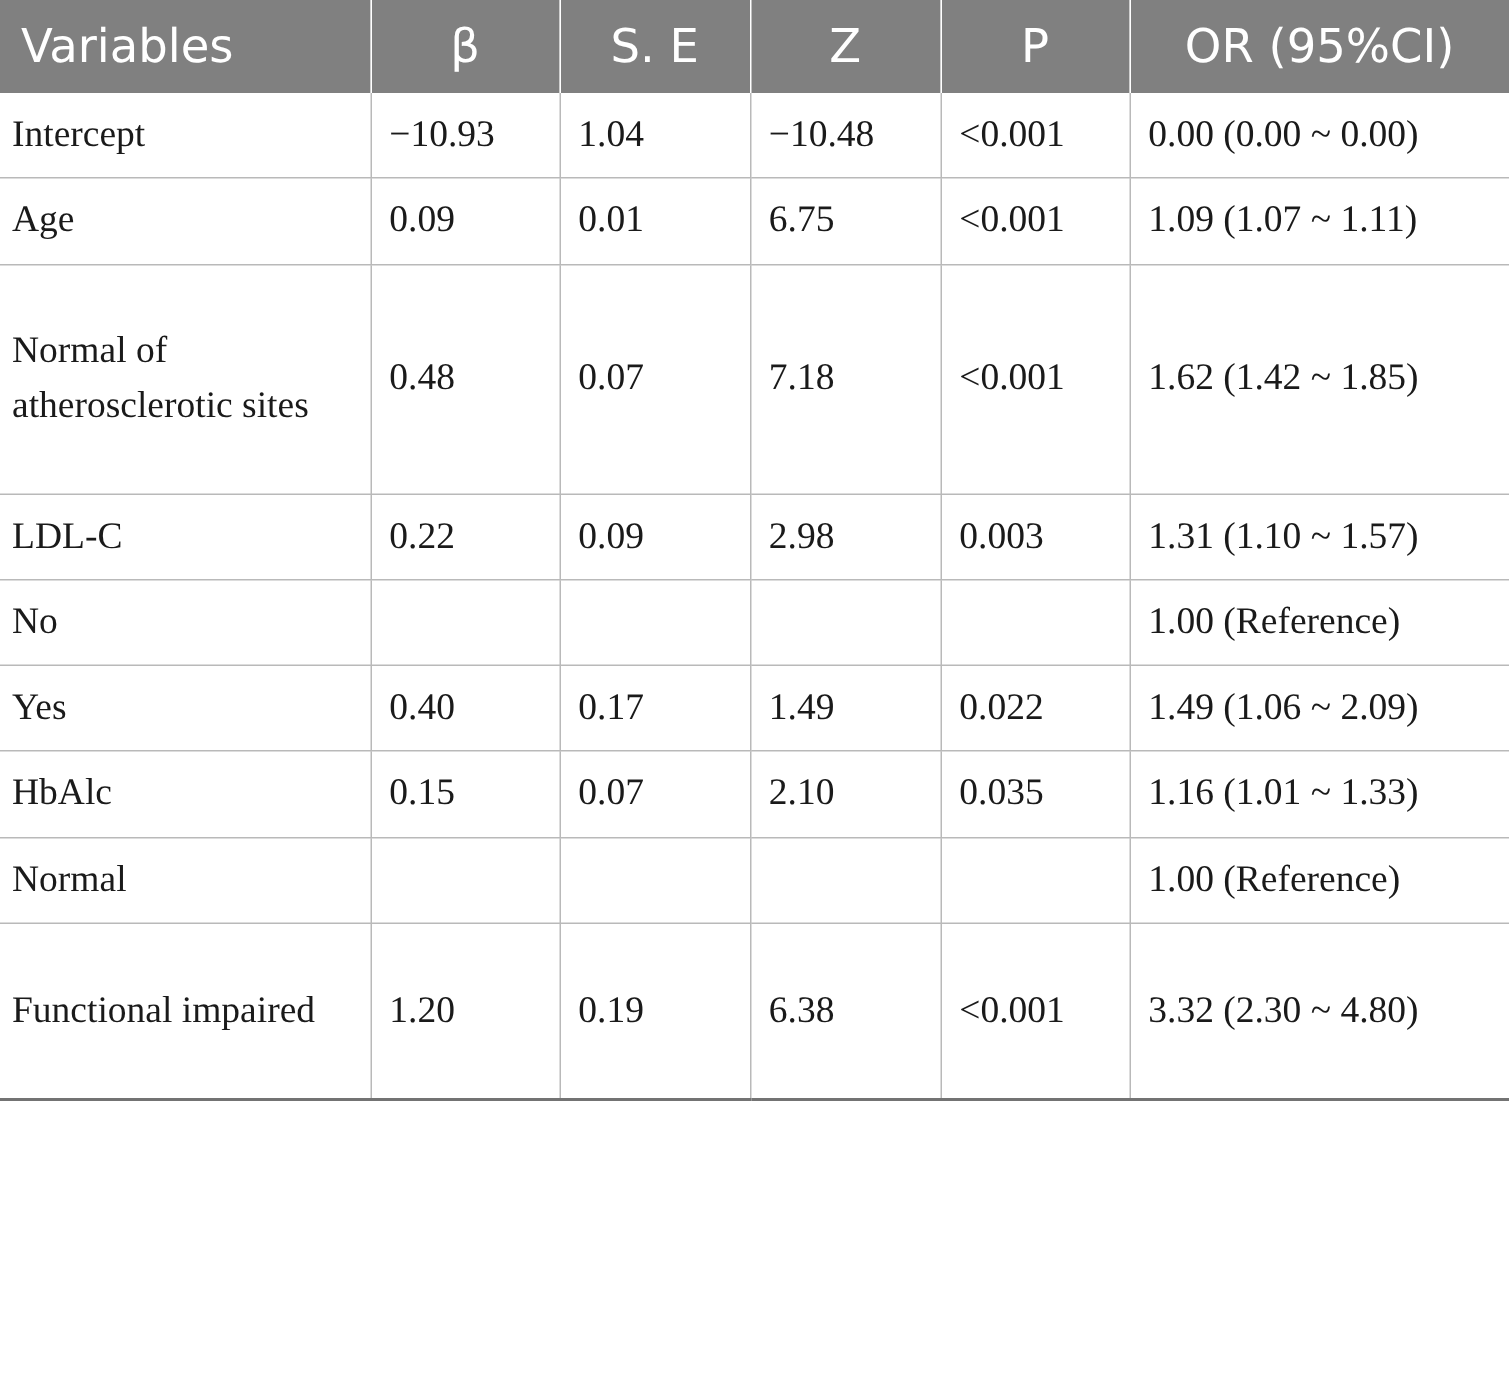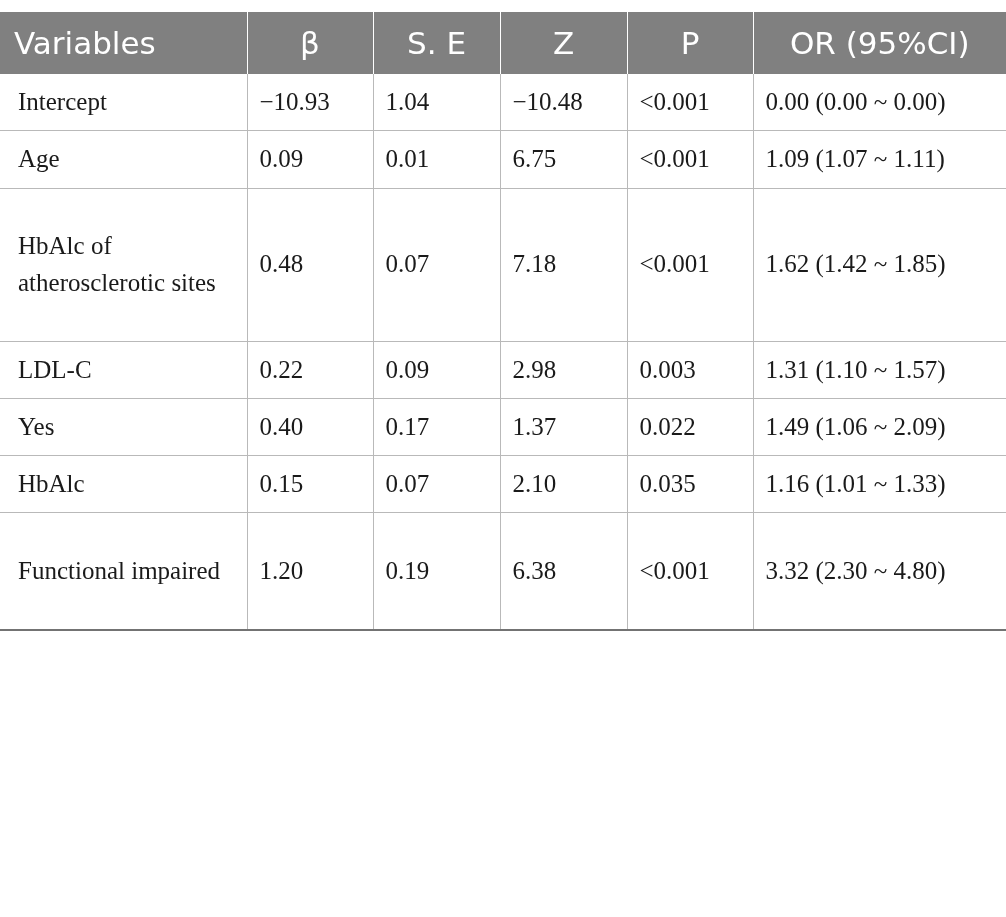--- a/index.html
+++ b/index.html
@@ -14,21 +14,20 @@
     color: #1a1a1a;
   }
   .table-wrap {
     width: 1006px;
     box-sizing: border-box;
   }
   table.stats {
     border-collapse: collapse;
     width: 1006px;
     table-layout: fixed;
-    margin-top: 12px;
   }
   table.stats thead th {
     background: #808080;
     color: #ffffff;
     font-family: "DejaVu Sans", sans-serif;
     font-weight: 400;
     font-size: 31px;
     height: 62px;
     padding: 0 14px;
     text-align: center;
@@ -53,21 +52,21 @@
     line-height: 1.45;
   }
   table.stats tbody td:last-child {
     border-right: none;
   }
   table.stats tbody tr:last-child td {
     border-bottom: 2px solid #737373;
   }
   table.stats tbody td.label {
     text-align: left;
-    padding-left: 18px;
+    padding-left: 8px;
   }
   table.stats tbody tr.group td {
     border-right: none;
     text-align: left;
     padding-left: 14px;
   }
   .col-var { width: 247px; }
   .col-beta { width: 126px; }
   .col-se { width: 127px; }
   .col-z { width: 127px; }
@@ -114,58 +113,74 @@
       <tr>
         <td class="label">Age</td>
         <td>0.09</td>
         <td>0.01</td>
         <td>6.75</td>
         <td>&lt;0.001</td>
         <td class="nowrap">1.09 (1.07 ~ 1.11)</td>
       </tr>
 
       <tr class="tall-row">
-        <td class="label">HbAlc of atherosclerotic sites</td>
+        <td class="label">Normal of atherosclerotic sites</td>
         <td>0.48</td>
         <td>0.07</td>
         <td>7.18</td>
         <td>&lt;0.001</td>
         <td class="nowrap">1.62 (1.42 ~ 1.85)</td>
       </tr>
 
       <tr>
         <td class="label">LDL-C</td>
         <td>0.22</td>
         <td>0.09</td>
         <td>2.98</td>
         <td>0.003</td>
         <td class="nowrap">1.31 (1.10 ~ 1.57)</td>
       </tr>
 
 
+      <tr>
+        <td class="label">No</td>
+        <td></td>
+        <td></td>
+        <td></td>
+        <td></td>
+        <td class="nowrap">1.00 (Reference)</td>
+      </tr>
 
       <tr>
         <td class="label">Yes</td>
         <td>0.40</td>
         <td>0.17</td>
-        <td>1.37</td>
+        <td>1.49</td>
         <td>0.022</td>
         <td class="nowrap">1.49 (1.06 ~ 2.09)</td>
       </tr>
 
       <tr>
         <td class="label">HbAlc</td>
         <td>0.15</td>
         <td>0.07</td>
         <td>2.10</td>
         <td>0.035</td>
         <td class="nowrap">1.16 (1.01 ~ 1.33)</td>
       </tr>
 
 
+      <tr>
+        <td class="label">Normal</td>
+        <td></td>
+        <td></td>
+        <td></td>
+        <td></td>
+        <td class="nowrap">1.00 (Reference)</td>
+      </tr>
 
       <tr class="two-line">
         <td class="label">Functional impaired</td>
         <td>1.20</td>
         <td>0.19</td>
         <td>6.38</td>
         <td>&lt;0.001</td>
         <td class="nowrap">3.32 (2.30 ~ 4.80)</td>
       </tr>
 

